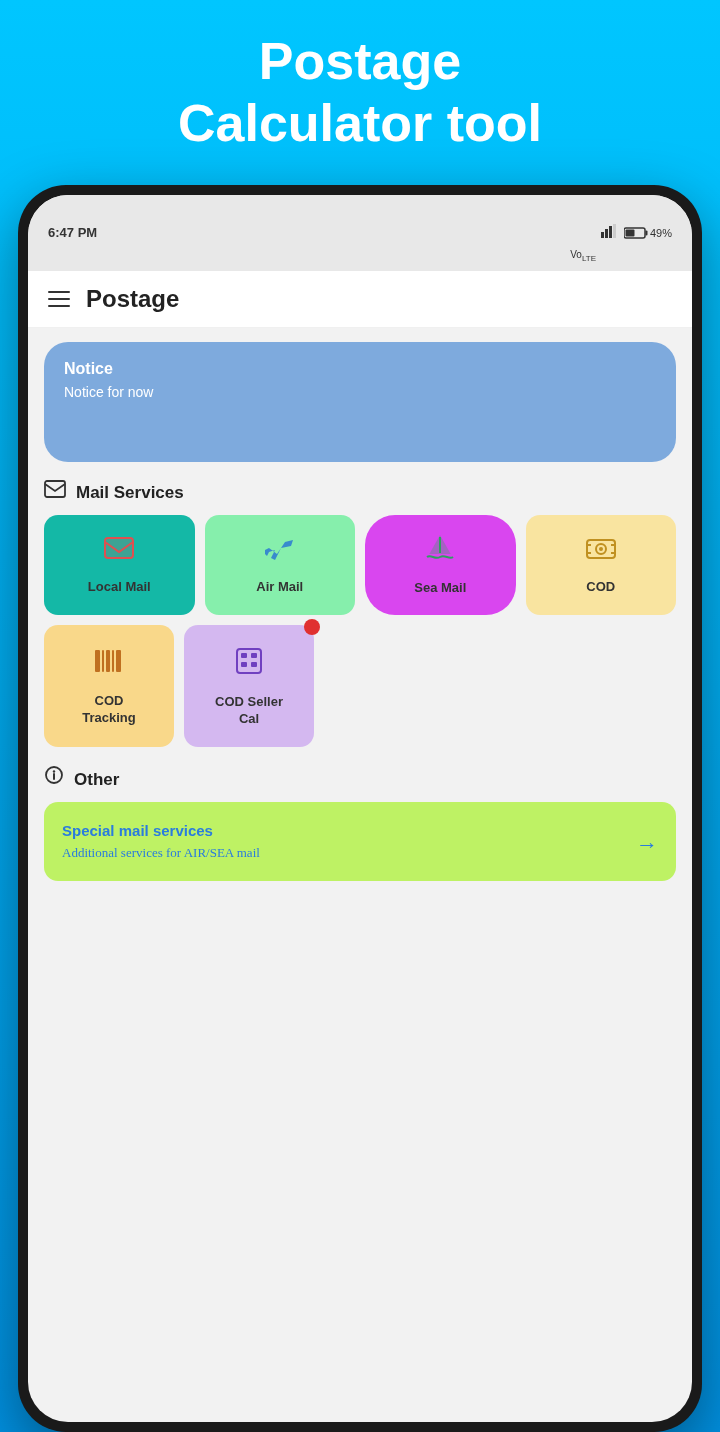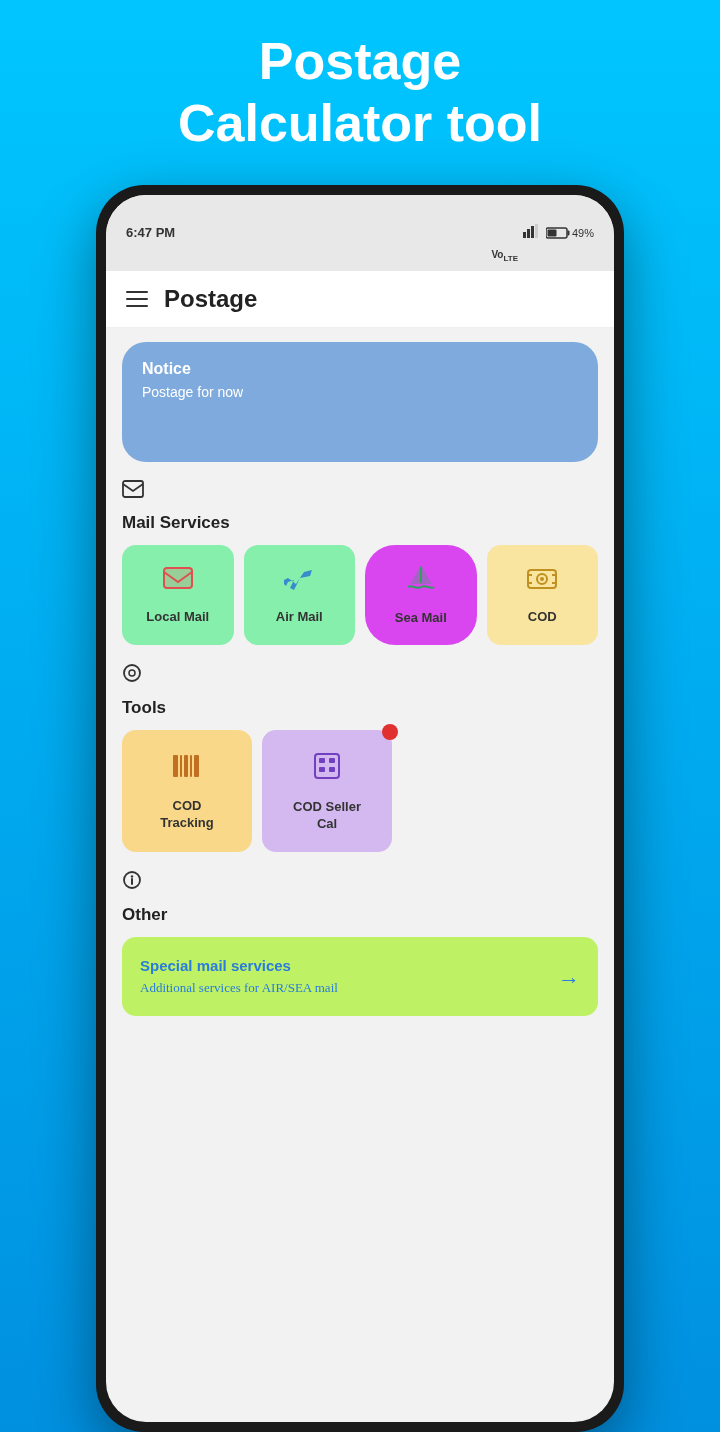--- a/index.html
+++ b/index.html
@@ -19,21 +19,21 @@
       font-size: 52px;
       font-weight: 700;
       text-align: center;
       line-height: 1.2;
       margin-top: 30px;
       margin-bottom: 30px;
       padding: 0 40px;
     }
 
     .phone-wrapper {
-      width: 528px;
+      width: 684px;
       background: #1a1a1a;
       border-radius: 48px;
       padding: 10px;
       box-shadow: 0 20px 60px rgba(0,0,0,0.4);
       flex: 1;
     }
 
     .phone-screen {
       background: #f2f2f2;
       border-radius: 40px;
@@ -115,24 +115,23 @@
       margin-bottom: 6px;
     }
 
     .notice-body {
       font-size: 14px;
       color: white;
     }
 
     .section-header {
       display: flex;
-      align-items: flex-start;
+      align-items: flex-end;
       gap: 10px;
       margin: 18px 0 12px;
-      flex-direction: column;
     }
 
     .section-icon {
       font-size: 20px;
       color: #333;
     }
 
     .section-label {
       font-size: 17px;
       font-weight: 700;
@@ -162,21 +161,21 @@
     }
 
     .service-card-label {
       font-size: 13px;
       font-weight: 600;
       color: #333;
       text-align: center;
       line-height: 1.3;
     }
 
-    .card-local { background: #86efac; }
+    .card-local { background: #14b8a6; }
     .card-air { background: #86efac; }
     .card-sea { background: #d946ef; border-radius: 30px; }
     .card-cod { background: #f9e4a0; }
     .card-cod-tracking { background: #f9d88a; }
     .card-cod-seller { background: #d4b8f0; }
 
     .tool-icon-local { color: #e05050; }
     .tool-icon-air { color: #3080d0; }
     .tool-icon-sea { color: #30a060; }
     .tool-icon-cod { color: #c09020; }
@@ -257,21 +256,21 @@
 
 <p class="hero-title" style="white-space: pre-line;">Postage
 Calculator tool</p>
 
 <div class="phone-wrapper">
   <div class="phone-screen">
 
     <div class="status-bar">
       <span class="status-time">6:47 PM</span>
       <div class="status-icons">
-        <span style="font-size:10px; font-weight:700;margin-top:46px;">Vo<sub style="font-size:8px;">LTE</sub></span>
+        <span style="font-size:10px; font-weight:400;margin-top:46px;">Vo<sub style="font-size:8px;">LTE</sub></span>
         <span>
           <svg width="18" height="14" viewBox="0 0 18 14">
             <rect x="0" y="8" width="3" height="6" fill="#333"></rect>
             <rect x="4" y="5" width="3" height="9" fill="#333"></rect>
             <rect x="8" y="2" width="3" height="12" fill="#333"></rect>
             <rect x="12" y="0" width="3" height="14" fill="#ccc"></rect>
           </svg>
         </span>
         <span style="display:inline-flex;align-items:center;gap:2px;">
           <svg width="24" height="12" viewBox="0 0 24 12">
@@ -290,21 +289,21 @@
         <span></span>
         <span></span>
       </div>
       <span class="app-title">Postage</span>
     </div>
 
     <div class="scroll-content">
 
       <div class="notice-card">
         <div class="notice-title">Notice</div>
-        <div class="notice-body">Postage for now</div>
+        <div class="notice-body">Notice for now</div>
       </div>
 
       <div class="section-header">
         <span class="section-icon">
           <svg width="22" height="18" viewBox="0 0 22 18" fill="none">
             <rect x="1" y="1" width="20" height="16" rx="2" stroke="#333" stroke-width="1.8"></rect>
             <path d="M1 4l10 7 10-7" stroke="#333" stroke-width="1.8"></path>
           </svg>
         </span>
         <span class="section-label">Mail Services</span>
@@ -352,29 +351,20 @@
               <line x1="3" y1="11" x2="7" y2="11" stroke="#c09020" stroke-width="2"></line>
               <line x1="27" y1="11" x2="31" y2="11" stroke="#c09020" stroke-width="2"></line>
               <line x1="3" y1="19" x2="7" y2="19" stroke="#c09020" stroke-width="2"></line>
               <line x1="27" y1="19" x2="31" y2="19" stroke="#c09020" stroke-width="2"></line>
             </svg>
           </span>
           <span class="service-card-label">COD</span>
         </div>
       </div>
 
-      <div class="section-header">
-        <span class="section-icon">
-          <svg width="20" height="20" viewBox="0 0 20 20" fill="none">
-            <circle cx="10" cy="10" r="8" stroke="#333" stroke-width="1.8"></circle>
-            <circle cx="10" cy="10" r="3" stroke="#333" stroke-width="1.5"></circle>
-          </svg>
-        </span>
-        <span class="section-label">Tools</span>
-      </div>
 
       <div class="tools-grid">
 
         <div class="tool-card card-cod-tracking">
           <span class="service-card-icon tool-icon-tracking">
             <svg width="34" height="30" viewBox="0 0 34 30" fill="none">
               <rect x="3" y="4" width="5" height="22" rx="1" fill="#c07020"></rect>
               <rect x="10" y="4" width="2" height="22" rx="1" fill="#c07020"></rect>
               <rect x="14" y="4" width="4" height="22" rx="1" fill="#c07020"></rect>
               <rect x="20" y="4" width="2" height="22" rx="1" fill="#c07020"></rect>

